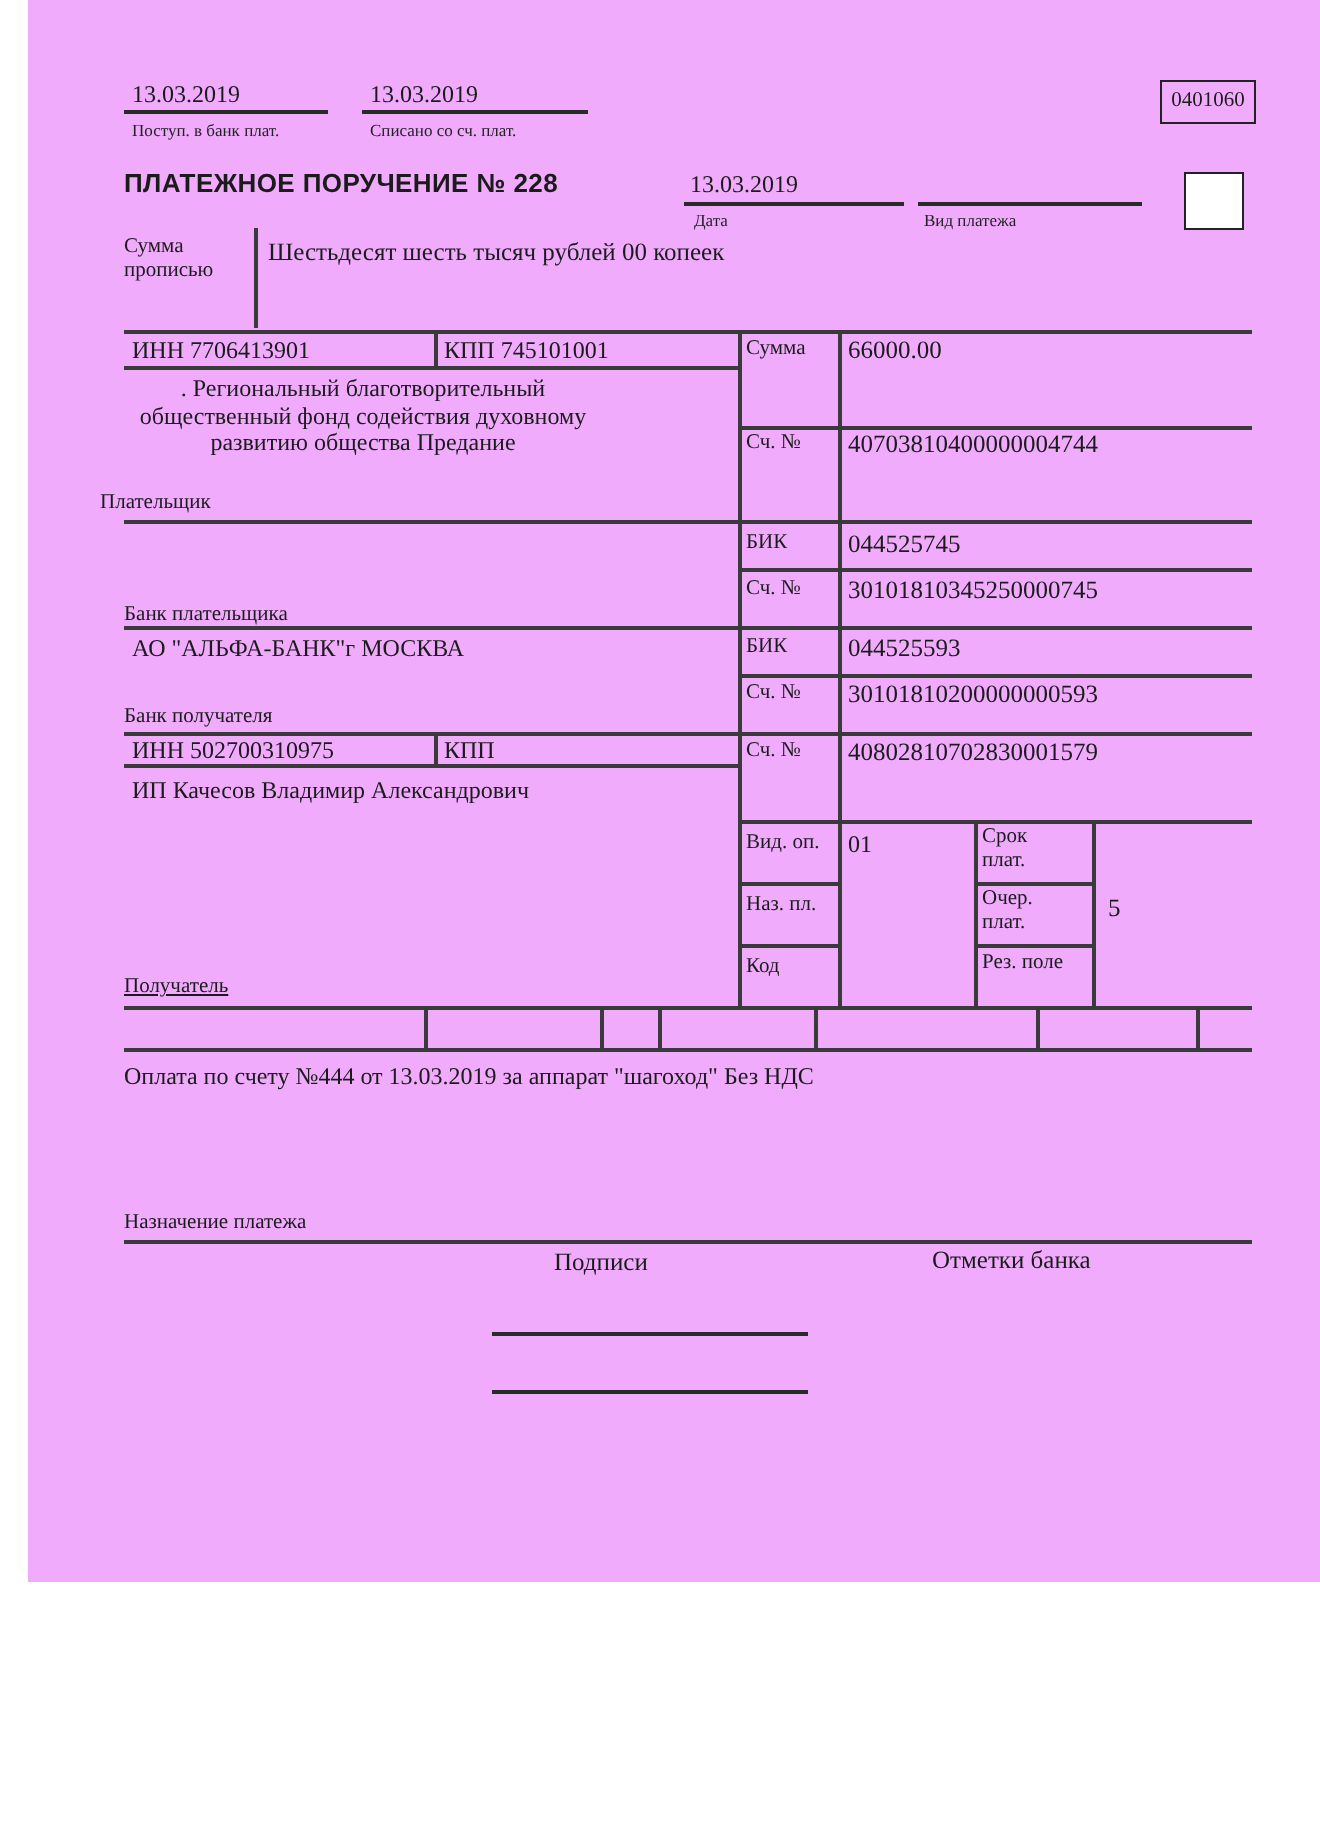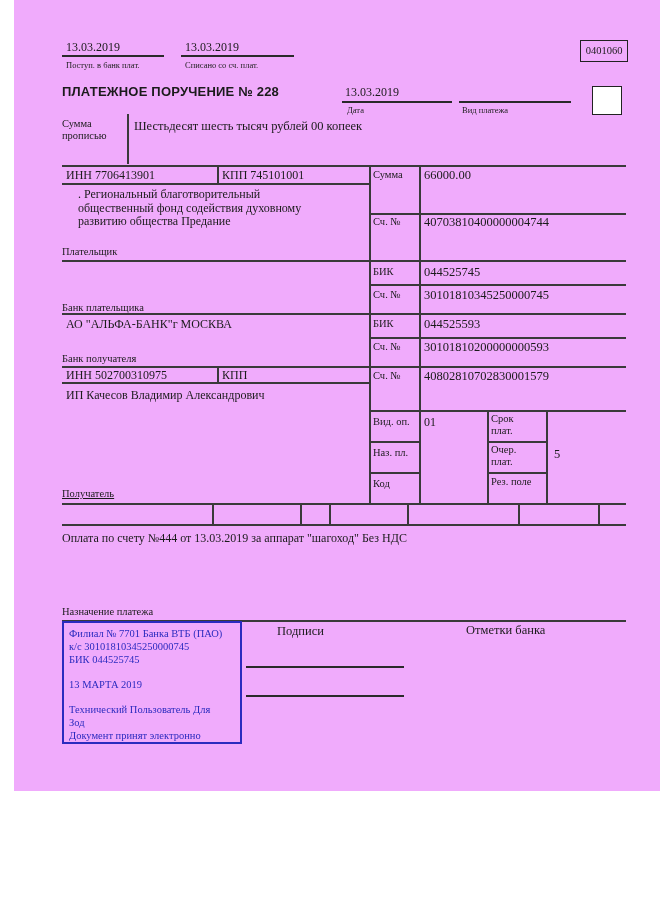--- a/index.html
+++ b/index.html
@@ -88,22 +88,22 @@
   <div class="vl" style="left:315px;top:503px;height:23px;"></div>
   <div class="vl" style="left:393px;top:503px;height:23px;"></div>
   <div class="vl" style="left:504px;top:503px;height:23px;"></div>
   <div class="vl" style="left:584px;top:503px;height:23px;"></div>
 
   <div class="abs fs12" style="left:52px;top:169px;">ИНН 7706413901</div>
   <div class="abs fs12" style="left:208px;top:169px;">КПП 745101001</div>
   <div class="abs lab" style="left:359px;top:169px;">Сумма</div>
   <div class="abs fs125" style="left:410px;top:168px;">66000.00</div>
 
-  <div class="abs fs12 wrap" style="left:64px;top:188px;width:255px;">. Региональный благотворительный общественный фонд содействия духовному развитию общества Предание</div>
-  <div class="abs lab" style="left:48px;top:246px;">Плательщик</div>
+  <div class="abs fs12 wrap" style="left:40px;top:188px;width:255px;text-align:center;">. Региональный благотворительный общественный фонд содействия духовному развитию общества Предание</div>
+  <div class="abs lab" style="left:36px;top:246px;">Плательщик</div>
   <div class="abs lab" style="left:359px;top:216px;">Сч. №</div>
   <div class="abs fs125" style="left:410px;top:215px;">40703810400000004744</div>
 
   <div class="abs lab" style="left:359px;top:266px;">БИК</div>
   <div class="abs fs125" style="left:410px;top:265px;">044525745</div>
   <div class="abs lab" style="left:359px;top:289px;">Сч. №</div>
   <div class="abs fs125" style="left:410px;top:288px;">30101810345250000745</div>
   <div class="abs lab" style="left:48px;top:302px;">Банк плательщика</div>
 
   <div class="abs fs12" style="left:52px;top:318px;">АО "АЛЬФА-БАНК"г МОСКВА</div>
@@ -125,31 +125,20 @@
   <div class="abs lab wrap" style="left:477px;top:413px;width:40px;">Срок плат.</div>
   <div class="abs lab" style="left:359px;top:447px;">Наз. пл.</div>
   <div class="abs lab wrap" style="left:477px;top:444px;width:40px;">Очер. плат.</div>
   <div class="abs fs125" style="left:540px;top:447px;">5</div>
   <div class="abs lab" style="left:359px;top:478px;">Код</div>
   <div class="abs lab" style="left:477px;top:476px;width:54px;">Рез. поле</div>
 
   <div class="abs fs12" style="left:48px;top:532px;">Оплата по счету №444 от 13.03.2019 за аппарат "шагоход" Без НДС</div>
   <div class="abs lab" style="left:48px;top:606px;">Назначение платежа</div>
 
-  <div class="bluebox">
-    <div>Филиал № 7701 Банка ВТБ (ПАО)</div>
-    <div>к/с 30101810345250000745</div>
-    <div>БИК 044525745</div>
-    <div class="gap"></div>
-    <div>13 МАРТА 2019</div>
-    <div class="gap"></div>
-    <div class="pre">Технический Пользователь Для
-Зод</div>
-    <div>Документ принят электронно</div>
-  </div>
 
   <div class="abs fs125" style="left:263px;top:624px;">Подписи</div>
   <div class="ul" style="left:232px;top:666px;width:158px;"></div>
   <div class="ul" style="left:232px;top:695px;width:158px;"></div>
 
   <div class="abs fs125" style="left:452px;top:623px;">Отметки банка</div>
 
 </div>
 
 </body></html>

